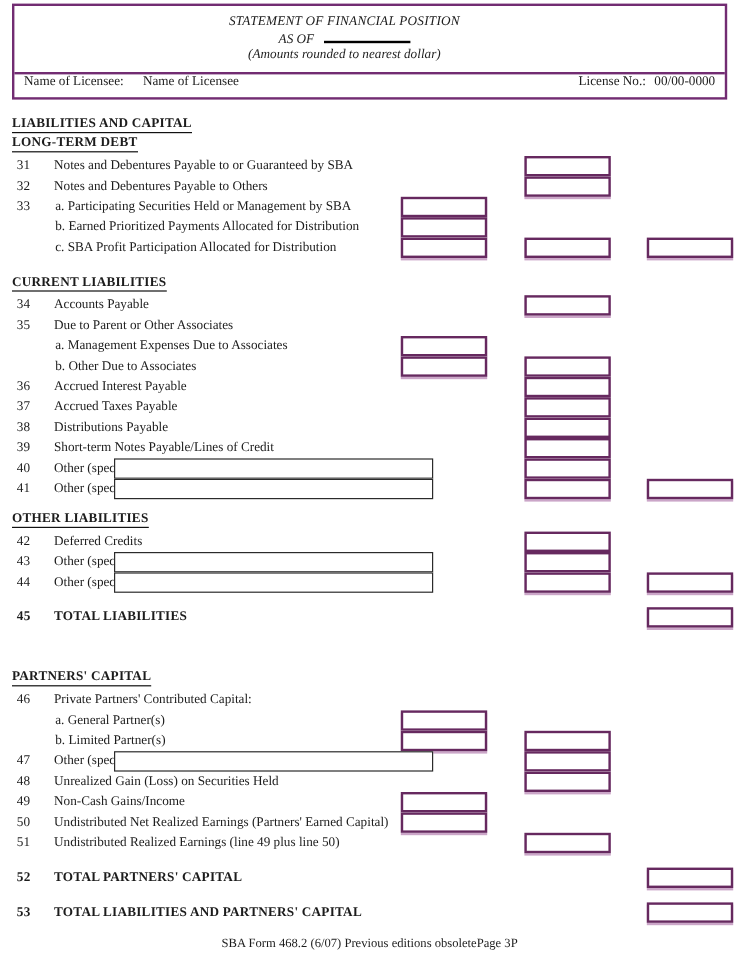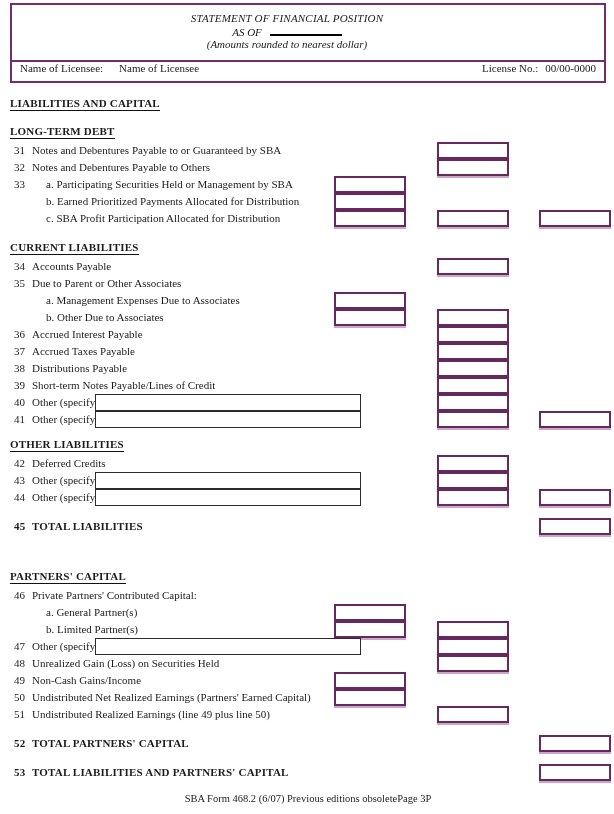--- a/index.html
+++ b/index.html
@@ -39,30 +39,30 @@
   }
   .hdr-note{margin-top:0;}
   .hdr-omb{position:absolute;left:443px;top:7px;line-height:12px;white-space:nowrap;}
   .hdr-name-row{
     height:19px;display:flex;align-items:flex-start;
     padding:0 8px;justify-content:space-between;white-space:nowrap;
   }
   .name-left .val{margin-left:16px;}
   .lic-right .val{margin-left:7px;}
   
-  .main-h{margin:12px 0 12px 10px;height:16px;line-height:16px;font-weight:bold;}
+  .main-h{margin:12px 0 0 10px;height:16px;line-height:16px;font-weight:bold;}
   .sec-h{margin:0 0 3px 10px;height:16px;line-height:16px;font-weight:bold;}
   .sec-h.s1{margin-top:12px;}
   .sec-h.s2{margin-top:8px;}
   .sec-h.s3{margin-top:33px;}
   .u{border-bottom:1px solid #111;padding-bottom:1px;letter-spacing:.2px;}
   
   .row{position:relative;height:17px;line-height:17px;}
   .row .num{position:absolute;left:14px;}
-  .row .lbl{position:absolute;left:32px;white-space:nowrap;}
+  .row .lbl{position:absolute;left:45px;white-space:nowrap;}
   .row.sub .lbl{left:46px;}
   .row.total{margin-top:12px;}
   .row.total .num,.row.total .lbl{font-weight:bold;letter-spacing:.2px;}
   .box{
     position:absolute;top:0;width:72px;height:17px;
     box-sizing:border-box;border:2px solid var(--box-border);
     background:#fff;box-shadow:0 2px 0 0 var(--box-halo);
   }
   .box.a{left:334px;}
   .box.b{left:437px;}

